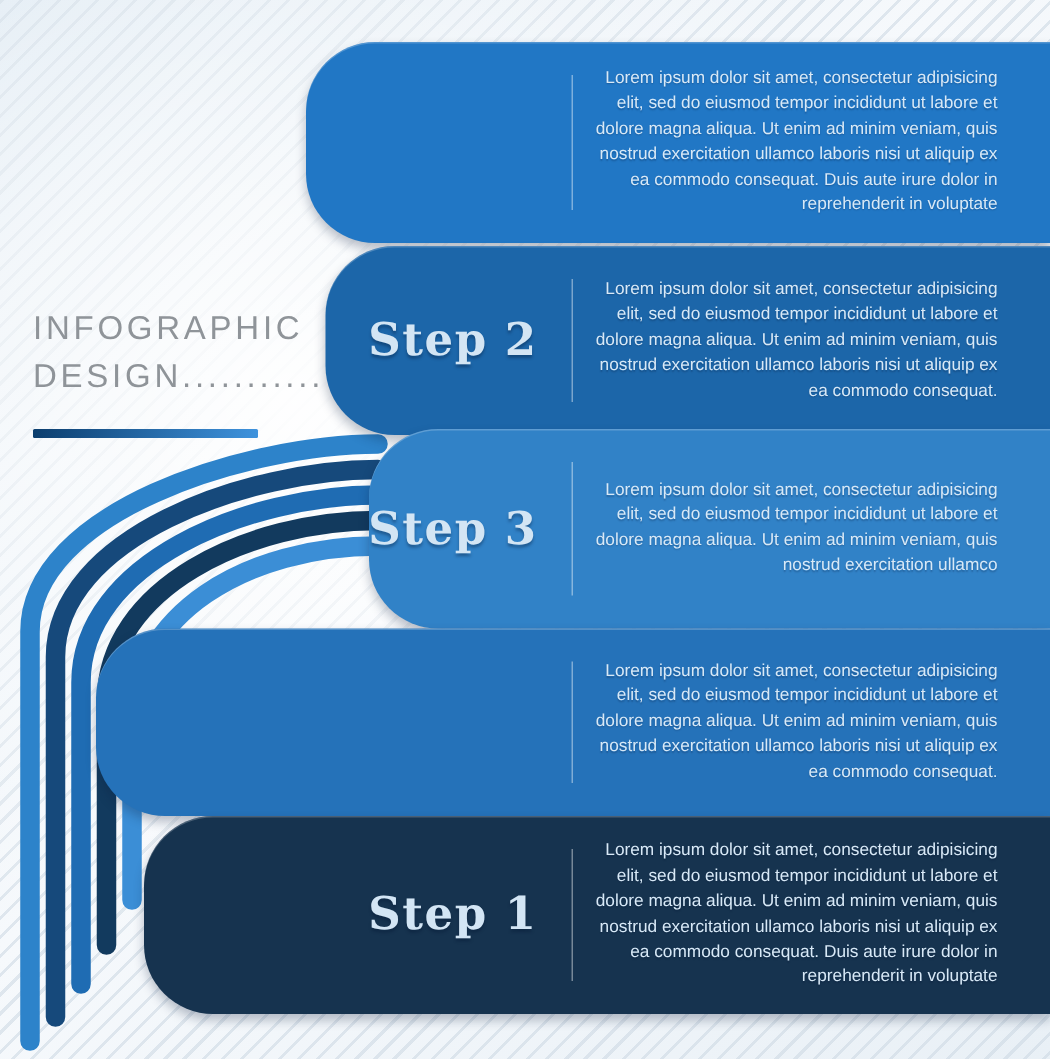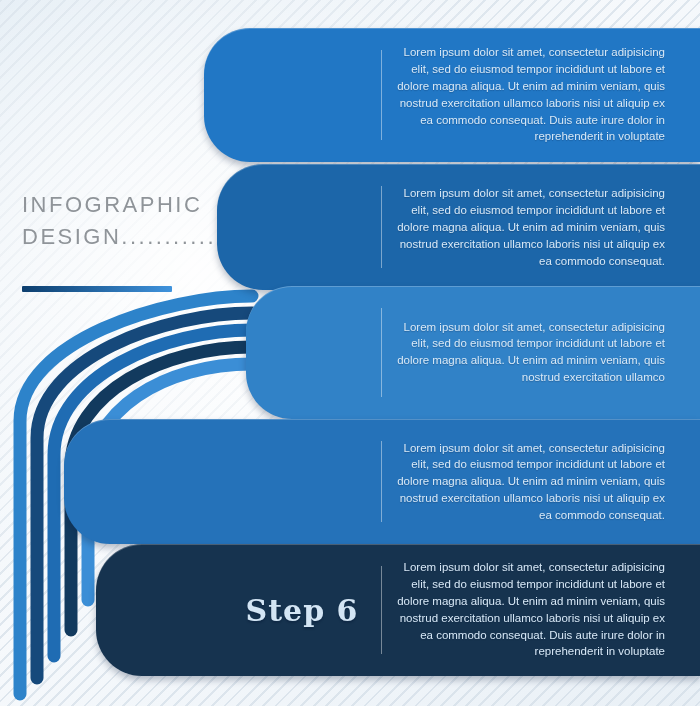--- a/index.html
+++ b/index.html
@@ -6,21 +6,21 @@
   body{font-family:"Liberation Sans",sans-serif;}
   #canvas{
     position:relative;width:700px;height:706px;overflow:hidden;
     background:
       radial-gradient(ellipse at 28% 38%, rgba(255,255,255,0.95) 0%, rgba(255,255,255,0.0) 62%),
       repeating-linear-gradient(135deg, rgba(203,215,226,0.55) 0px, rgba(203,215,226,0.55) 2px, rgba(255,255,255,0) 2px, rgba(255,255,255,0) 9px),
       linear-gradient(135deg,#e2ecf4 0%, #f6f9fc 45%, #e9f0f6 100%);
   }
 
   
-  .header{position:absolute;left:22px;top:189px;}
+  .header{position:absolute;left:22px;top:203px;}
   .header .l1,.header .l2{
     font-size:22px;letter-spacing:2.5px;color:#8f9499;line-height:32px;font-weight:400;
   }
   .underbar{position:absolute;left:22px;top:286px;width:150px;height:6px;border-radius:1px;}
 
   
   #ribbon{position:absolute;left:0;top:0;}
   #ribbon path{fill:none;stroke-width:13px;stroke-linecap:round;}
 
   
@@ -67,33 +67,35 @@
     <div class="l2">DESIGN...........</div>
   </div>
   <div class="underbar" style="background: linear-gradient(90deg, rgb(12, 62, 110), rgb(63, 147, 221));"></div>
 
   <div class="banner s1" style="background: rgb(33, 119, 197);">
     <span class="divider"></span>
     <span class="body">Lorem ipsum dolor sit amet, consectetur adipisicing elit, sed do eiusmod tempor incididunt ut labore et dolore magna aliqua. Ut enim ad minim veniam, quis nostrud exercitation ullamco laboris nisi ut aliquip ex ea commodo consequat. Duis aute irure dolor in reprehenderit in voluptate</span>
   </div>
 
   <div class="banner s2" style="background: rgb(28, 102, 169);">
+    <span class="label">Step 2</span>
     <span class="divider"></span>
     <span class="body">Lorem ipsum dolor sit amet, consectetur adipisicing elit, sed do eiusmod tempor incididunt ut labore et dolore magna aliqua. Ut enim ad minim veniam, quis nostrud exercitation ullamco laboris nisi ut aliquip ex ea commodo consequat.</span>
   </div>
 
   <div class="banner s3" style="background: rgb(49, 130, 199);">
+    <span class="label">Step 3</span>
     <span class="divider"></span>
     <span class="body">Lorem ipsum dolor sit amet, consectetur adipisicing elit, sed do eiusmod tempor incididunt ut labore et dolore magna aliqua. Ut enim ad minim veniam, quis nostrud exercitation ullamco</span>
   </div>
 
   <div class="banner s4" style="background: rgb(37, 114, 185);">
     <span class="divider"></span>
     <span class="body">Lorem ipsum dolor sit amet, consectetur adipisicing elit, sed do eiusmod tempor incididunt ut labore et dolore magna aliqua. Ut enim ad minim veniam, quis nostrud exercitation ullamco laboris nisi ut aliquip ex ea commodo consequat.</span>
   </div>
 
   <div class="banner s5" style="background: rgb(22, 51, 79);">
-    <span class="label">Step 6</span>
+    <span class="label">Step 1</span>
     <span class="divider"></span>
     <span class="body">Lorem ipsum dolor sit amet, consectetur adipisicing elit, sed do eiusmod tempor incididunt ut labore et dolore magna aliqua. Ut enim ad minim veniam, quis nostrud exercitation ullamco laboris nisi ut aliquip ex ea commodo consequat. Duis aute irure dolor in reprehenderit in voluptate</span>
   </div>
 
 </div>
 
 </body></html>

